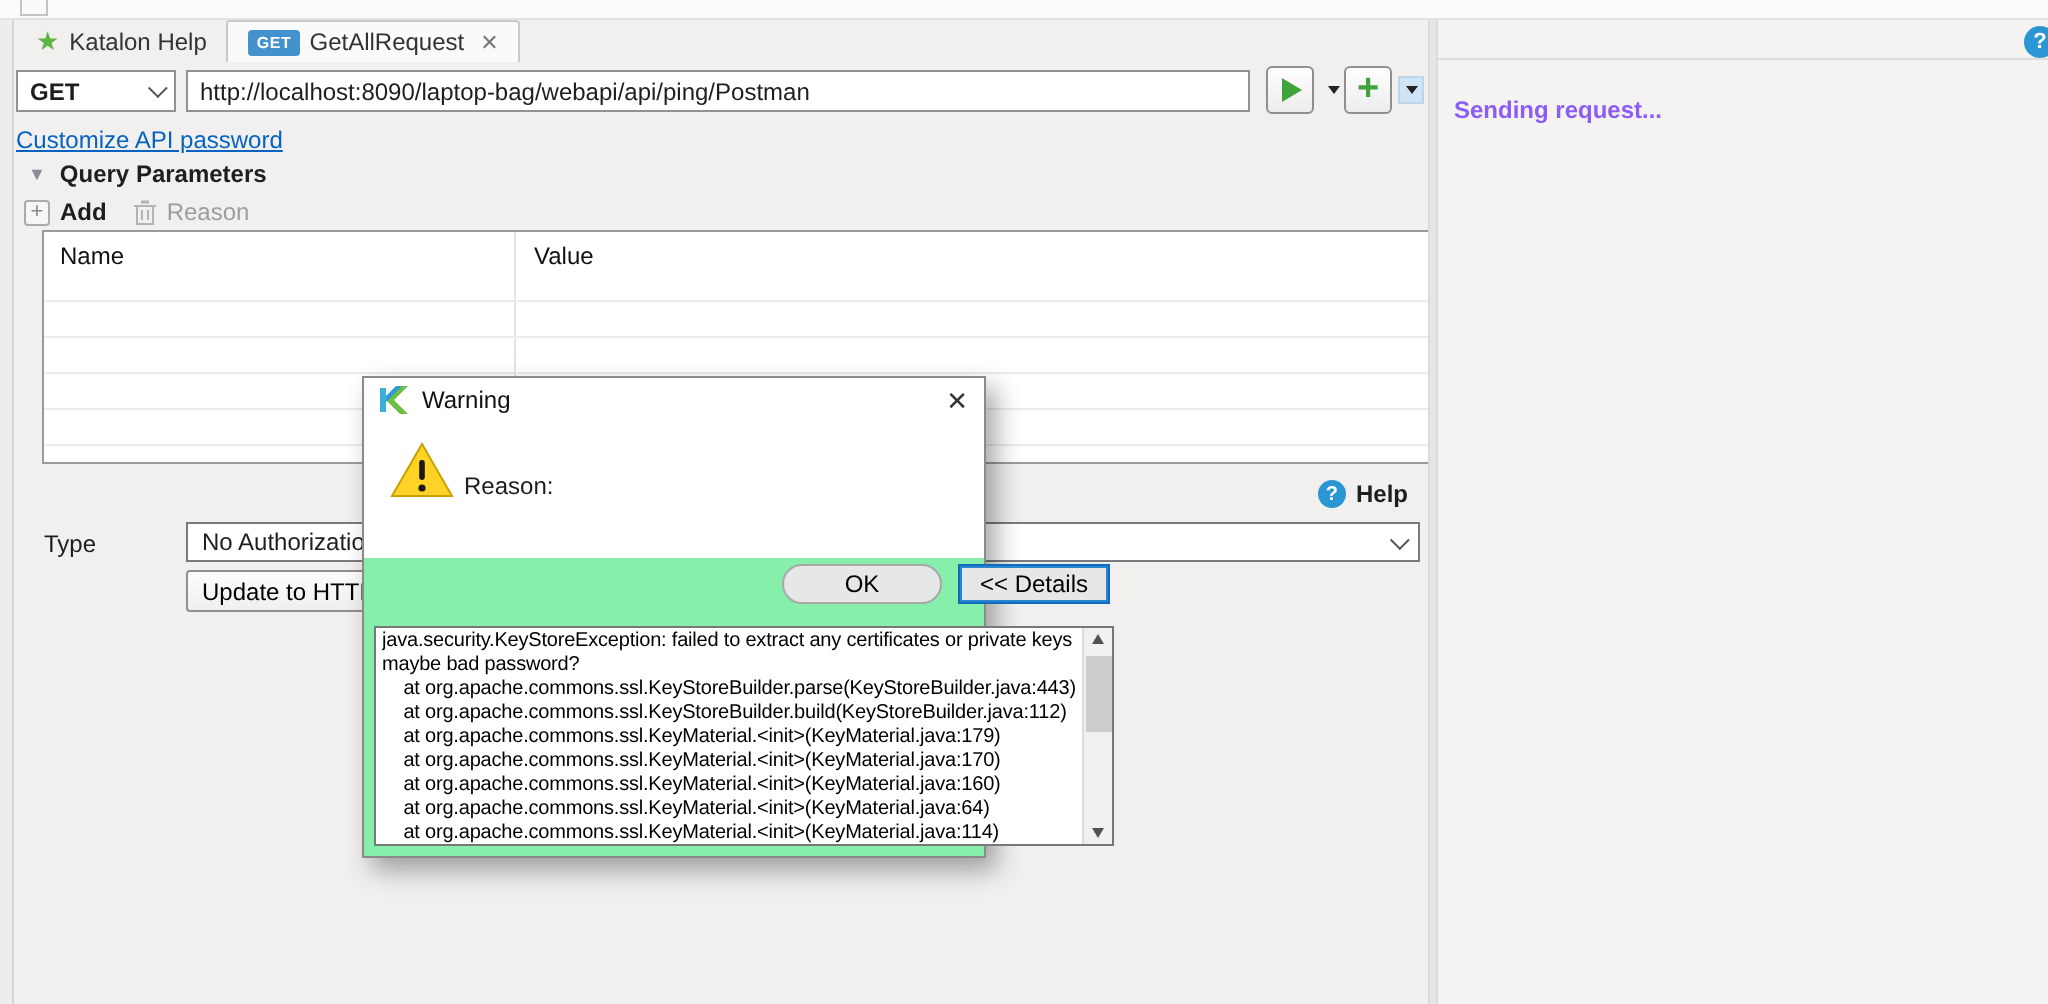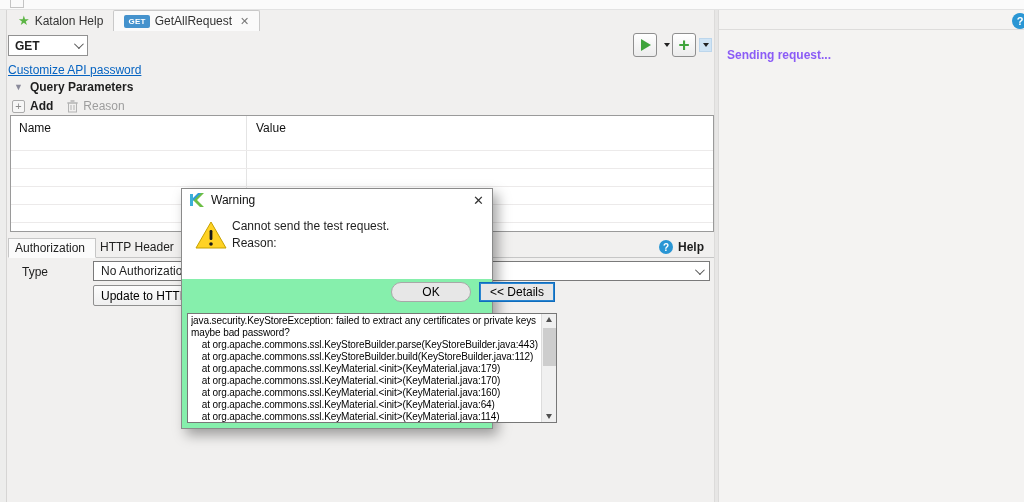--- a/index.html
+++ b/index.html
@@ -36,21 +36,21 @@
   .link { position:absolute; left:0; top:53px; color:#0563c1; text-decoration:underline; }
 
   .qp-header { position:absolute; left:6px; top:70px; display:flex; align-items:center; gap:7px; font-weight:bold; }
   .disc-tri { color:#8a8a9a; font-size:9px; }
   .qp-toolbar { position:absolute; left:4px; top:88px; display:flex; align-items:center; gap:14px; height:16px; }
   .tool { display:flex; align-items:center; gap:5px; }
   .addbox { width:13px; height:13px; border:1px solid #ababab; background:#f6f6f6; color:#8a8a8a; font-size:11px; line-height:11px; text-align:center; border-radius:2px; }
   .tool-label { font-weight:bold; }
   .tool.disabled .tool-label { font-weight:normal; color:#9d9d9d; }
 
-  .param-table { position:absolute; left:2px; top:105px; width:704px; height:117px; background:#fff; border:1px solid #9a9a9a; }
+  .param-table { position:absolute; left:13px; top:105px; width:704px; height:117px; background:#fff; border:1px solid #9a9a9a; }
   .pt-colhead { position:absolute; top:5px; font-weight:normal; color:#111; }
   .pt-vline { position:absolute; left:235px; top:0; bottom:0; width:1px; background:#e4e4e4; }
   .pt-row { position:absolute; left:0; width:100%; height:1px; background:#eceaea; }
   .authbar { position:absolute; left:0; top:228px; width:706px; height:20px; border-bottom:1px solid #c6c6c6; display:flex; }
   .authtab { padding:2px 8px 0 4px; color:#222; }
   .authtab.active { background:#fbfbfb; border:1px solid #c6c6c6; border-bottom:1px solid #fbfbfb; margin-bottom:-1px; padding:2px 10px 0 6px; }
   .help-corner { position:absolute; right:10px; top:230px; display:flex; align-items:center; gap:5px; font-weight:bold; }
   .help-icon { width:14px; height:14px; border-radius:50%; background:#2a96d4; color:#fff; font-size:10px; font-weight:bold; display:flex; align-items:center; justify-content:center; }
 
   .type-label { position:absolute; left:14px; top:255px; }
@@ -103,20 +103,21 @@
         <span class="get-badge">GET</span>
         <span>GetAllRequest</span>
         <span class="tab-close">✕</span>
       </div>
     </div>
 
     <div class="method-select">
       <span>GET</span>
       <span class="chev"></span>
     </div>
+    <input class="url-input" type="text" value="http://localhost:8090/laptop-bag/webapi/api/ping/Postman" style="">
 
     <div class="iconbtn" style="left:625px;">
       <span class="play-tri"></span>
     </div>
     <div class="arrowbtn" style="left:652px;">
       <span class="tri-down"></span>
     </div>
     <div class="iconbtn" style="left:664px;">
       <span class="plus-glyph">+</span>
     </div>
@@ -152,25 +153,20 @@
       <div class="pt-colhead" style="left:8px;">Name</div>
       <div class="pt-colhead" style="left:245px;">Value</div>
       <div class="pt-vline"></div>
       <div class="pt-row" style="top:34px;"></div>
       <div class="pt-row" style="top:52px;"></div>
       <div class="pt-row" style="top:70px;"></div>
       <div class="pt-row" style="top:88px;"></div>
       <div class="pt-row" style="top:106px;"></div>
     </div>
 
-    <div class="authbar">
-      <div class="authtab active">Authorization</div>
-      <div class="authtab">HTTP Header</div>
-      <div class="authtab">HTTP Body</div>
-    </div>
     <div class="help-corner">
       <span class="help-icon">?</span>
       <span>Help</span>
     </div>
 
     <div class="type-label">Type</div>
     <div class="auth-select">
       <span>No Authorization</span>
       <span class="chev"></span>
     </div>
@@ -194,21 +190,20 @@
       </svg>
       <span class="dlg-title-text">Warning</span>
       <span class="dlg-close">✕</span>
     </div>
 
     <svg class="warn-icon" width="32" height="29" viewBox="0 0 32 29">
       <polygon points="16,1 31,27 1,27" fill="#ffd225" stroke="#c7a200" stroke-width="1"></polygon>
       <rect x="14.6" y="9" width="2.8" height="10" rx="1.2" fill="#1a1a1a"></rect>
       <circle cx="16" cy="23" r="1.8" fill="#1a1a1a"></circle>
     </svg>
-    <div class="dlg-msg1">Cannot send the test request.</div>
     <div class="dlg-msg2">Reason:</div>
 
     <button class="dlg-btn dlg-ok">OK</button>
     <button class="dlg-btn dlg-details">&lt;&lt; Details</button>
 
     <div class="dlg-trace">
       <div class="trace-text">java.security.KeyStoreException: failed to extract any certificates or private keys -
 maybe bad password?
     at org.apache.commons.ssl.KeyStoreBuilder.parse(KeyStoreBuilder.java:443)
     at org.apache.commons.ssl.KeyStoreBuilder.build(KeyStoreBuilder.java:112)

